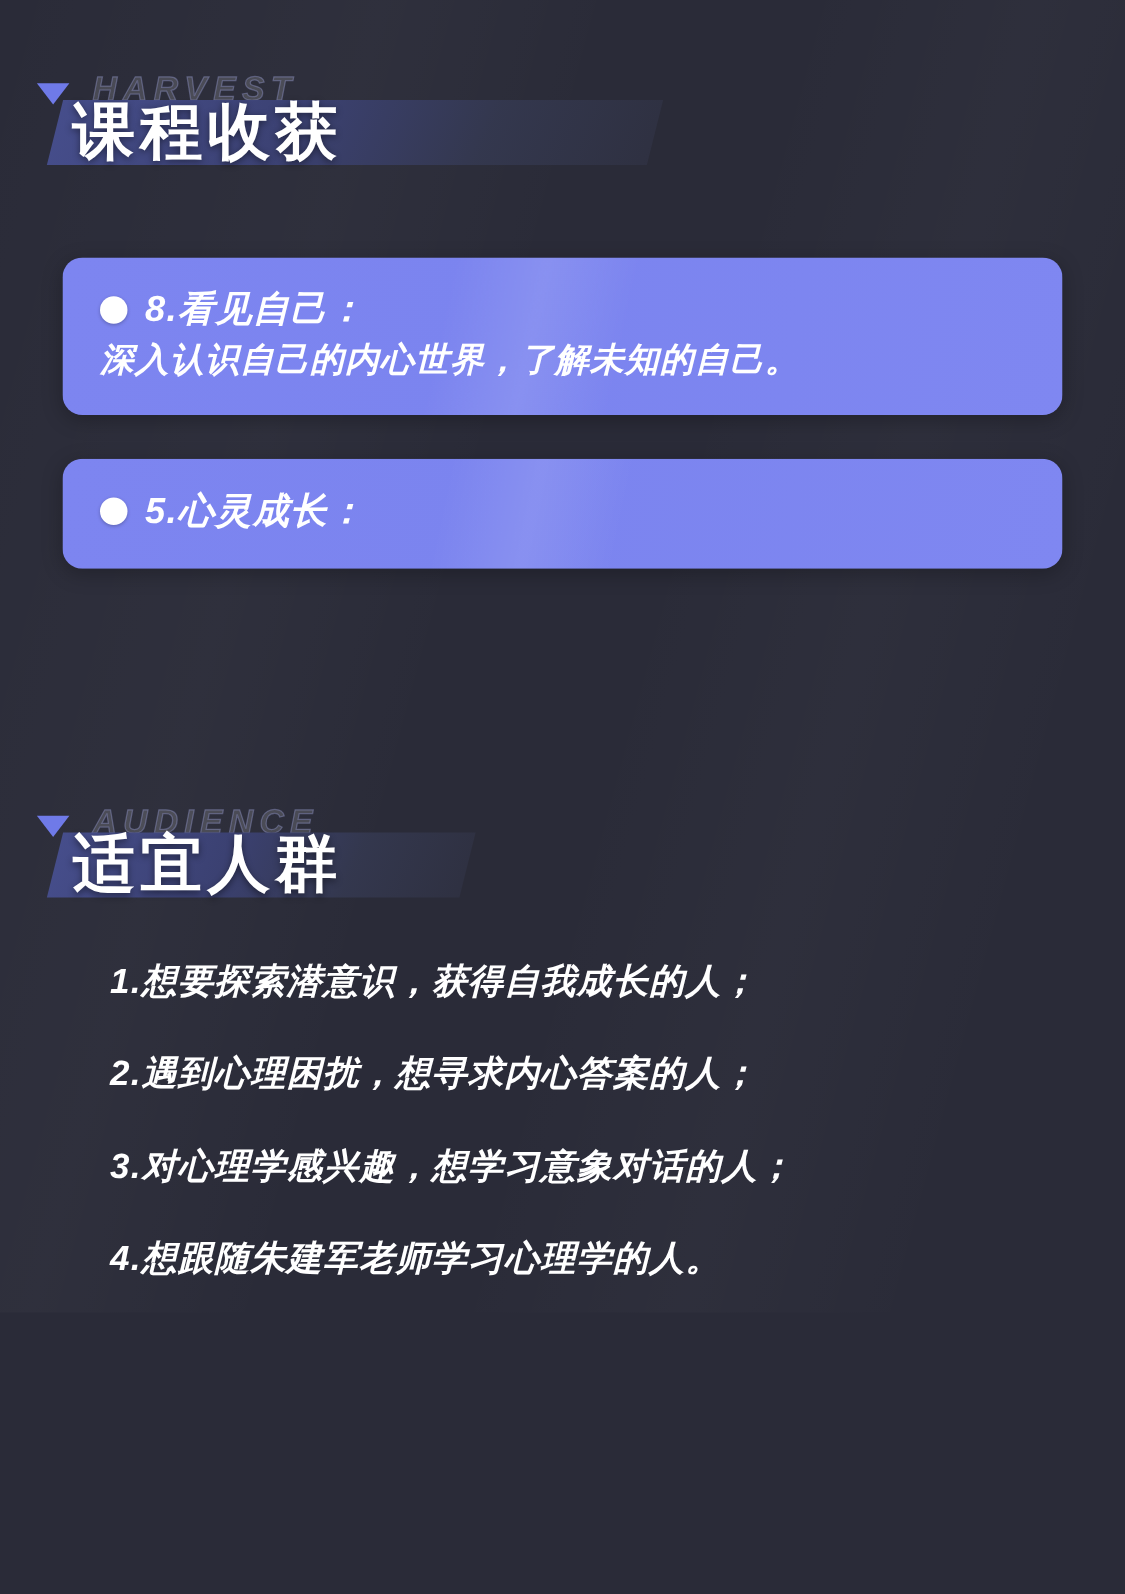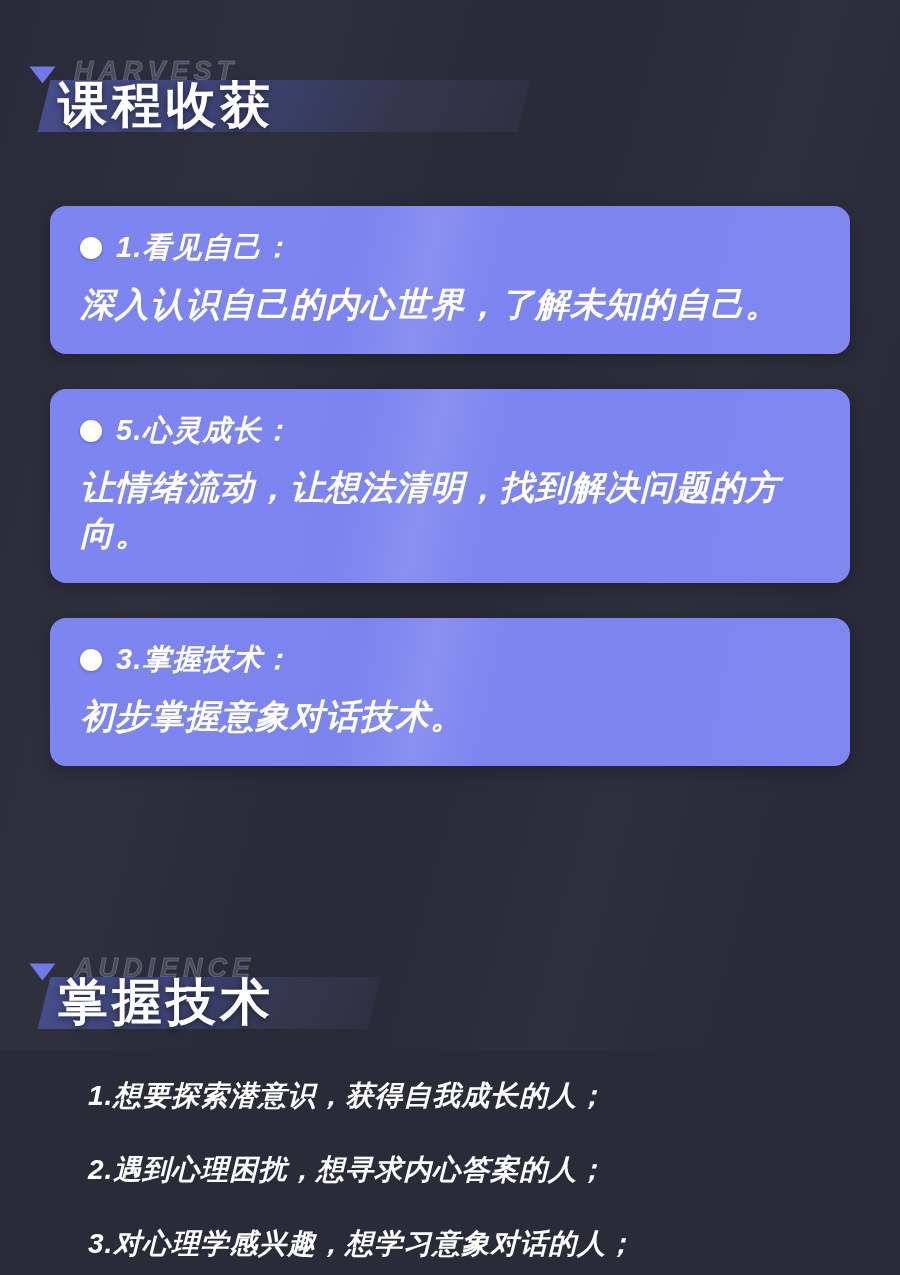--- a/index.html
+++ b/index.html
@@ -113,22 +113,22 @@
     box-shadow: 0 1px 3px rgba(0,0,0,0.25);
   }
   .card-title {
     font-size: 29px;
     font-weight: 700;
     font-style: italic;
     color: #ffffff;
     letter-spacing: 1px;
   }
   .card-body {
-    margin-top: 14px;
-    font-size: 34px;
+    margin-top: 2px;
+    font-size: 27px;
     font-weight: 700;
     font-style: italic;
     color: #ffffff;
     letter-spacing: 1px;
     line-height: 1.35;
   }
 
   
   .audience-list {
     margin: 60px 0 0 0;
@@ -157,50 +157,42 @@
     <div class="head-eyebrow">HARVEST</div>
     <div class="head-bar"></div>
     <div class="head-title">课程收获</div>
   </div>
 
   <div class="cards">
 
     <div class="card">
       <div class="card-title-row">
         <span class="bullet"></span>
-        <span class="card-title">1.看见自己：</span>
+        <span class="card-title">8.看见自己：</span>
       </div>
       <div class="card-body">深入认识自己的内心世界，了解未知的自己。</div>
     </div>
 
     <div class="card">
       <div class="card-title-row">
         <span class="bullet"></span>
         <span class="card-title">5.心灵成长：</span>
       </div>
-      <div class="card-body">让情绪流动，让想法清明，找到解决问题的方向。</div>
     </div>
 
-    <div class="card">
-      <div class="card-title-row">
-        <span class="bullet"></span>
-        <span class="card-title">3.掌握技术：</span>
-      </div>
-      <div class="card-body">初步掌握意象对话技术。</div>
-    </div>
 
   </div>
 
   <div class="spacer-lg"></div>
 
   <div class="section-head">
     <div class="head-caret"></div>
     <div class="head-eyebrow">AUDIENCE</div>
     <div class="head-bar short"></div>
-    <div class="head-title">掌握技术</div>
+    <div class="head-title">适宜人群</div>
   </div>
 
   <ul class="audience-list">
     <li>1.想要探索潜意识，获得自我成长的人；</li>
     <li>2.遇到心理困扰，想寻求内心答案的人；</li>
     <li>3.对心理学感兴趣，想学习意象对话的人；</li>
     <li>4.想跟随朱建军老师学习心理学的人。</li>
   </ul>
 
 </div>

